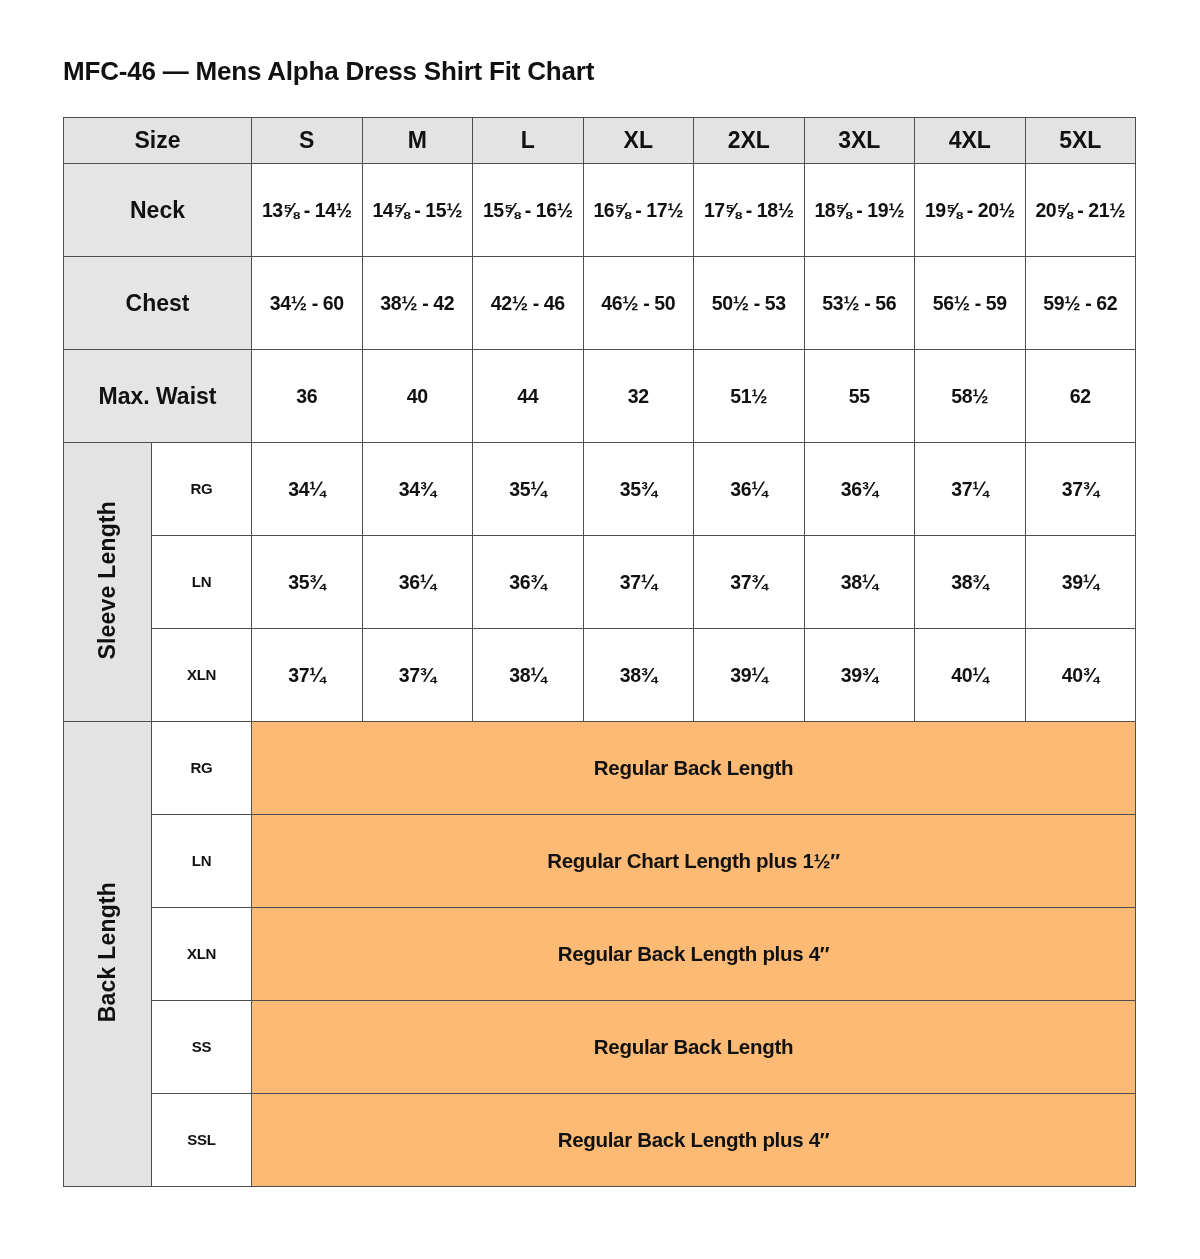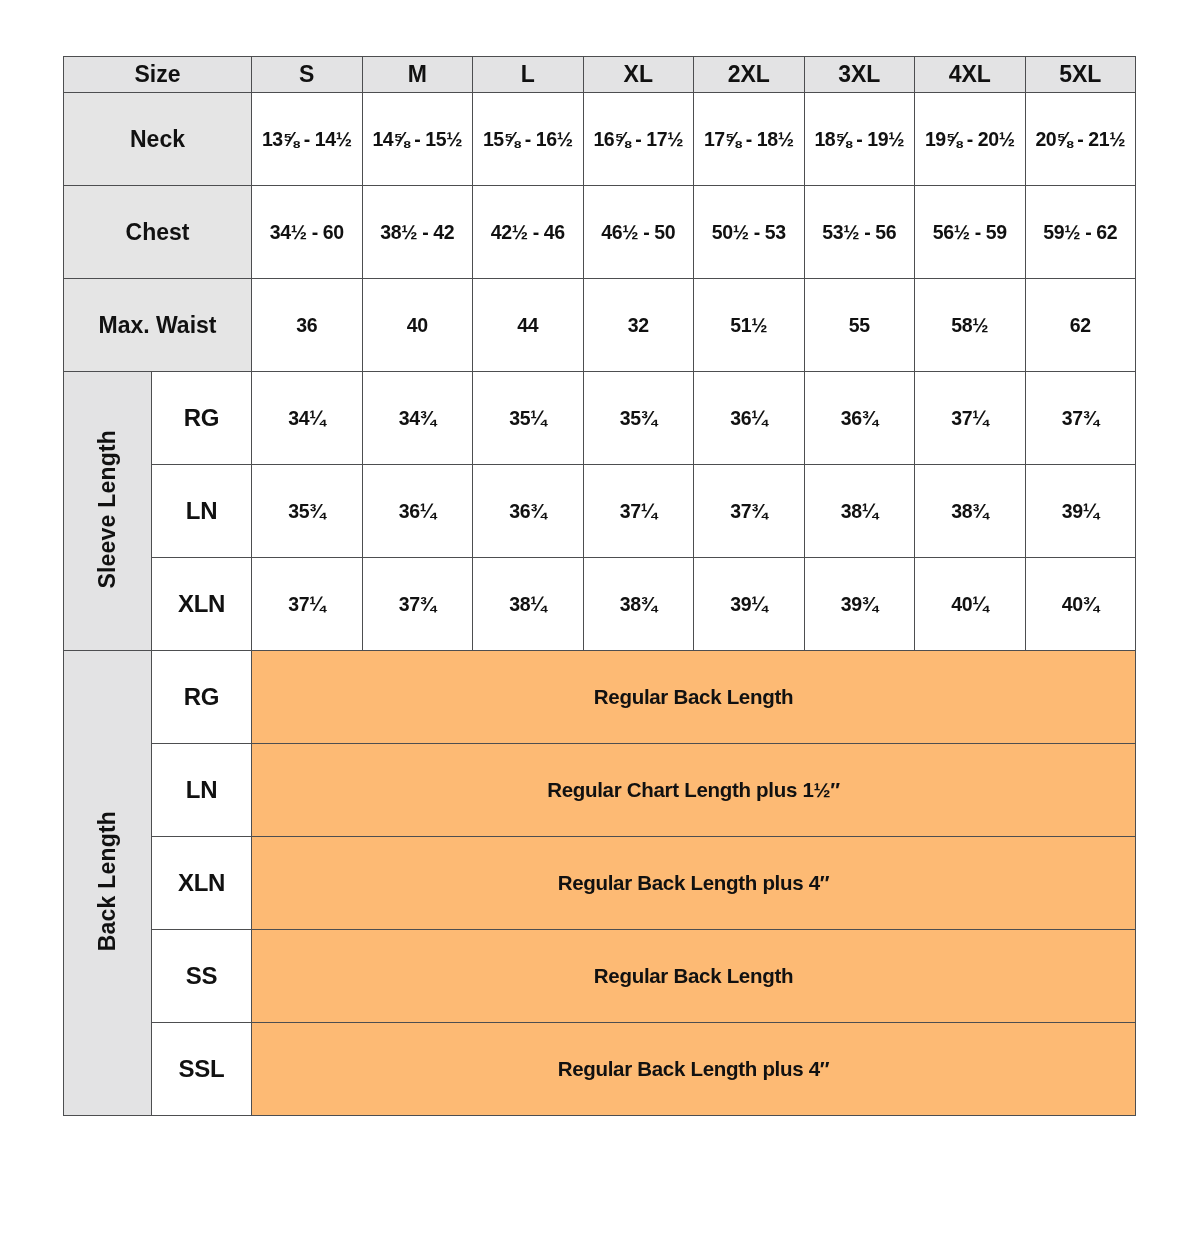--- a/index.html
+++ b/index.html
@@ -29,40 +29,40 @@
     width: 1072px;
   }
   table.fit th, table.fit td {
     border: 1.5px solid #4d4e50;
     text-align: center;
     vertical-align: middle;
     padding: 0;
     font-weight: bold;
     line-height: 1.15;
   }
-  tr.hrow { height: 36px; }
+  tr.hrow { height: 46px; }
   tr.rrow { height: 93px; }
   .hdr {
     background: #e3e3e4;
     font-size: 23px;
   }
   .lbl {
     background: #e5e5e5;
     font-size: 23px;
   }
   .val {
     background: #ffffff;
     font-size: 19.5px;
     letter-spacing: -0.4px;
     white-space: nowrap;
     margin-left: 20px;
   }
   .code {
     background: #ffffff;
-    font-size: 24px;
+    font-size: 15px;
     letter-spacing: -0.3px;
   }
   .btxt {
     background: #fdba74;
     font-size: 20.5px;
     letter-spacing: -0.3px;
   }
   .vert {
     background: #e3e3e4;
   }
@@ -73,20 +73,21 @@
     font-size: 23px;
     font-weight: bold;
     letter-spacing: 0.2px;
   }
 </style>
 </head>
 <body>
 
 <div class="page">
 
+  <h1 class="title">MFC-46 — Mens Alpha Dress Shirt Fit Chart</h1>
 
   <table class="fit">
     <colgroup>
       <col style="width:88px">
       <col style="width:100px">
       <col style="width:110.5px">
         <col style="width:110.5px">
         <col style="width:110.5px">
         <col style="width:110.5px">
       <col style="width:110.5px">

